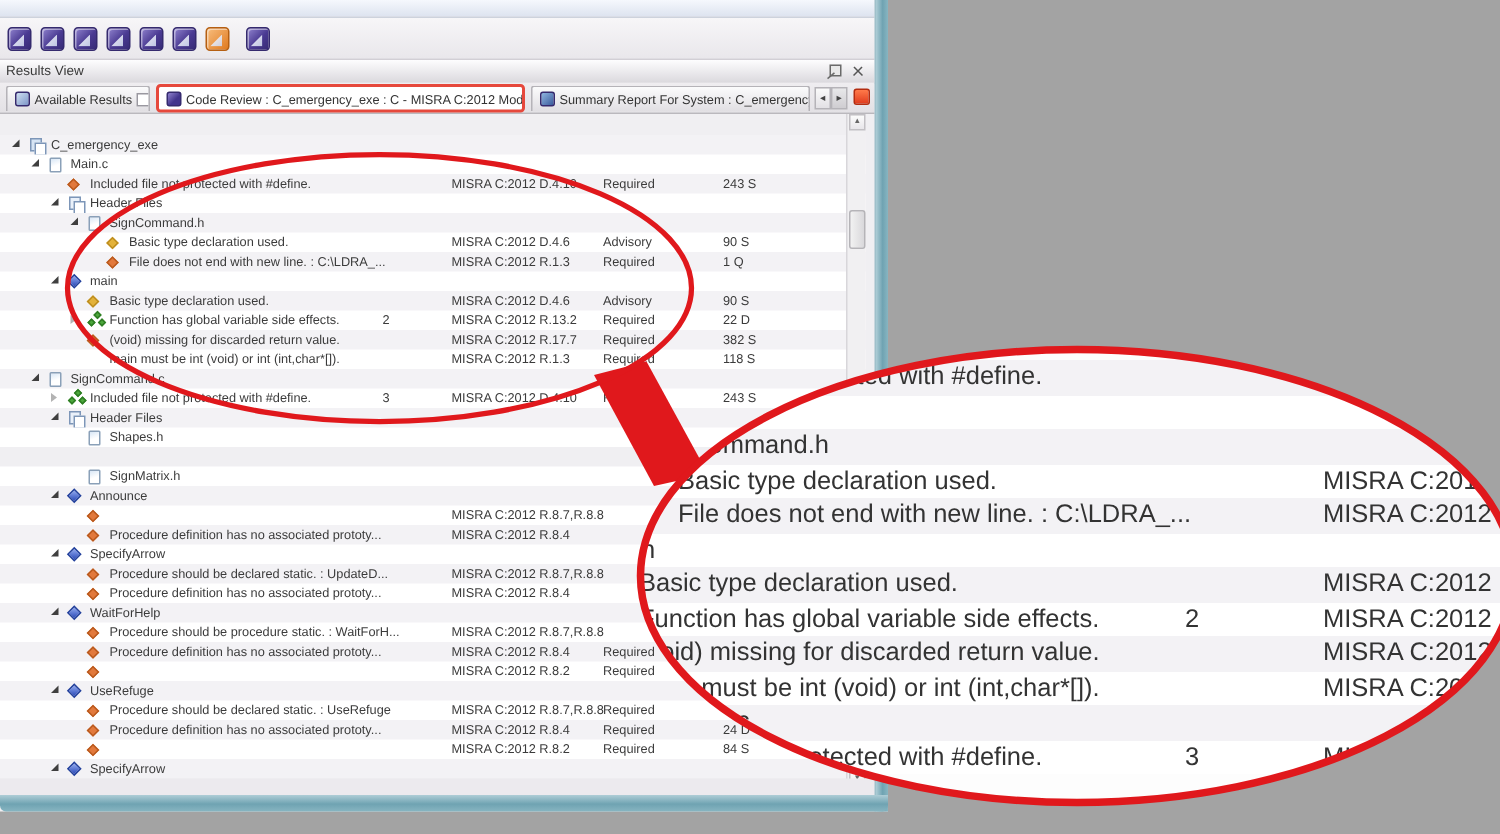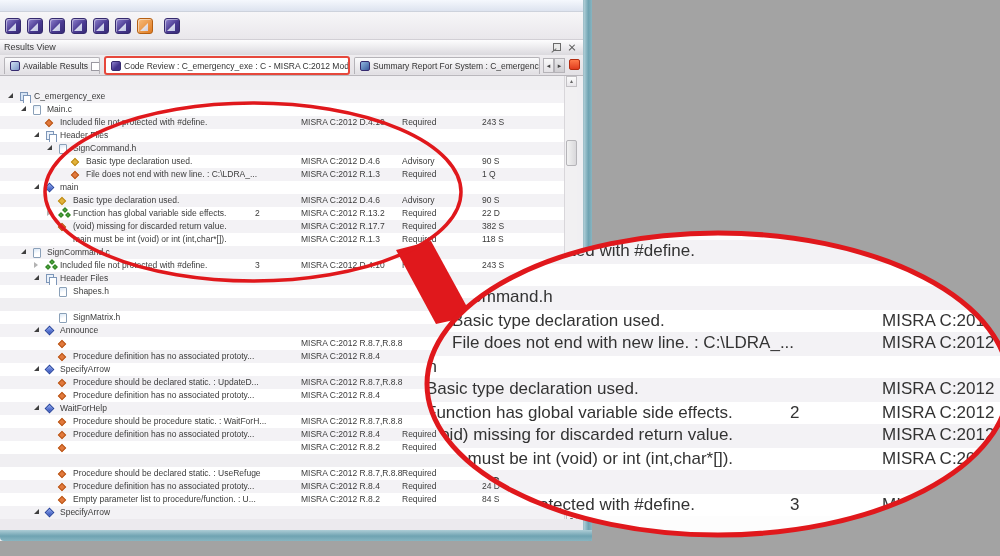--- a/index.html
+++ b/index.html
@@ -317,36 +317,40 @@
           <span class="ic ic-orng" style="left: 59px;"></span>
           <span class="" style="left: 73px;">Procedure definition has no associated prototy...</span>
           <span class="c-std">MISRA C:2012 R.8.4</span>
           <span class="c-lvl">Required</span>
         </div>
         <div class="trow w" style="top: 351px; height: 13px; line-height: 13px;">
           <span class="ic ic-orng" style="left: 59px;"></span>
           <span class="c-std">MISRA C:2012 R.8.2</span>
           <span class="c-lvl">Required</span>
         </div>
+        <div class="trow g" style="top: 364px; height: 13px; line-height: 13px;">
+          <span class="exp exp-o" style="left: 34px;"></span>
+          <span class="ic ic-proc" style="left: 46px;"></span>
+          <span class="" style="left: 60px;">UseRefuge</span>
+        </div>
         <div class="trow w" style="top: 377px; height: 13px; line-height: 13px;">
           <span class="ic ic-orng" style="left: 59px;"></span>
           <span class="" style="left: 73px;">Procedure should be declared static. : UseRefuge</span>
           <span class="c-std">MISRA C:2012 R.8.7,R.8.8</span>
           <span class="c-lvl">Required</span>
         </div>
         <div class="trow g" style="top: 390px; height: 13px; line-height: 13px;">
           <span class="ic ic-orng" style="left: 59px;"></span>
           <span class="" style="left: 73px;">Procedure definition has no associated prototy...</span>
           <span class="c-std">MISRA C:2012 R.8.4</span>
           <span class="c-lvl">Required</span>
           <span class="c-ph">24 D</span>
         </div>
         <div class="trow w" style="top: 403px; height: 13px; line-height: 13px;">
           <span class="ic ic-orng" style="left: 59px;"></span>
-          <span class="" style="left: 73px;">Empty parameter list to procedure/function. : U...</span>
           <span class="c-std">MISRA C:2012 R.8.2</span>
           <span class="c-lvl">Required</span>
           <span class="c-ph">84 S</span>
         </div>
         <div class="trow g" style="top: 416px; height: 13px; line-height: 13px;">
           <span class="exp exp-o" style="left: 34px;"></span>
           <span class="ic ic-proc" style="left: 46px;"></span>
           <span class="" style="left: 60px;">SpecifyArrow</span>
         </div>
       </div>

